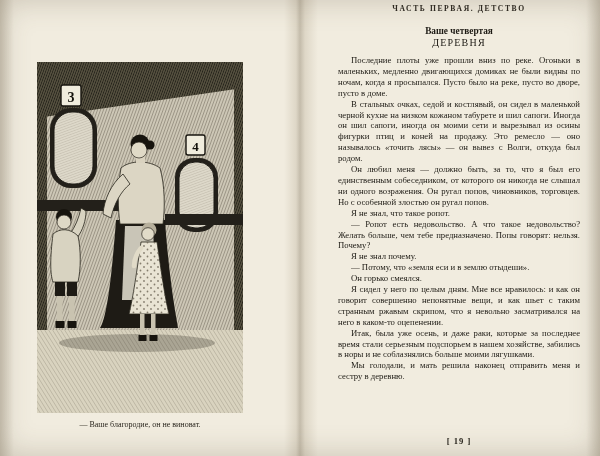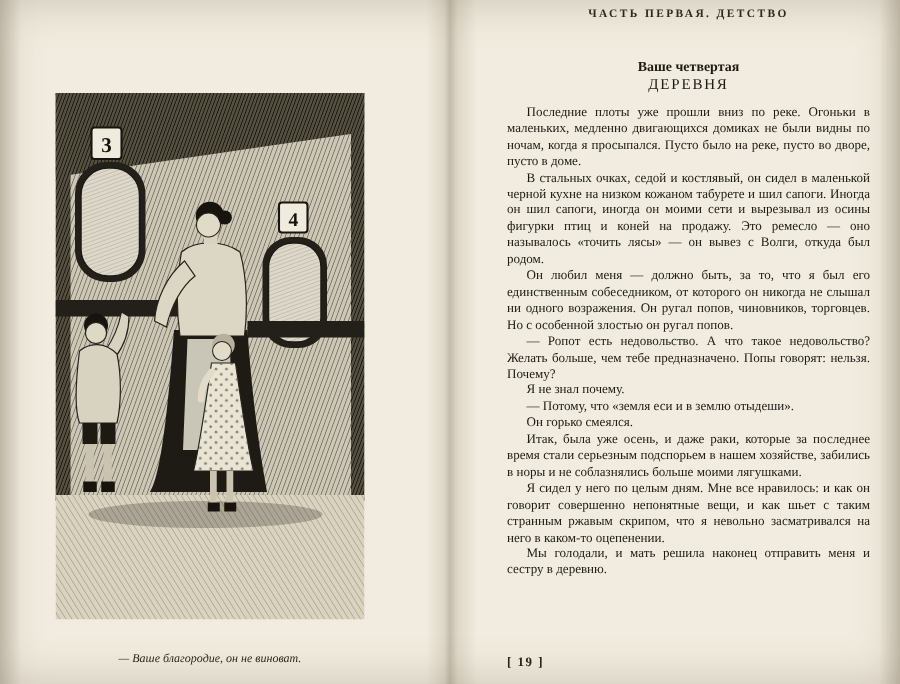--- a/index.html
+++ b/index.html
@@ -30,36 +30,35 @@
   .page-right { left: 300px; width: 300px; padding: 5px 20px 0 38px; }
 
   
   figure.engraving {
     margin: 62px 0 0 37px;
     width: 206px;
     text-align: center;
   }
   figure.engraving svg { display: block; }
   figcaption.caption {
-    margin-top: 21px;
-    font-style: italic;
+    margin-top: 7px;
     font-size: 8px;
     color: #2a261e;
     white-space: nowrap;
   }
 
   
   .running-header {
     text-align: center;
     font-size: 7.6px;
     font-weight: bold;
     letter-spacing: 1.6px;
     line-height: 8px;
     color: #2b2720;
-    margin-bottom: 27px;
+    margin-bottom: 13px;
   }
   .chapter-label {
     text-align: center;
     font-weight: bold;
     font-size: 9.3px;
     line-height: 11px;
   }
   .chapter-title {
     text-align: center;
     font-weight: normal;
@@ -73,21 +72,21 @@
     font-size: 8.7px;
     line-height: 10.9px;
     text-align: justify;
     text-indent: 13px;
     hyphens: auto;
   }
   .page-number {
     position: absolute;
     left: 38px; right: 20px;
     bottom: 10px;
-    text-align: left;
+    text-align: center;
     font-size: 8.6px;
     font-weight: bold;
     letter-spacing: 1px;
     color: #25221b;
   }
 </style>
 </head>
 <body>
 
 <div class="spread">
@@ -189,25 +188,26 @@
 
   <div class="page page-right">
     <div class="running-header">ЧАСТЬ ПЕРВАЯ. ДЕТСТВО</div>
     <div class="chapter-label">Ваше четвертая</div>
     <div class="chapter-title">ДЕРЕВНЯ</div>
 
     <div class="body-text">
       <p>Последние плоты уже прошли вниз по реке. Огоньки в маленьких, медленно двигающихся домиках не были видны по ночам, когда я просыпался. Пусто было на реке, пусто во дворе, пусто в доме.</p>
       <p>В стальных очках, седой и костлявый, он сидел в маленькой черной кухне на низком кожаном табурете и шил сапоги. Иногда он шил сапоги, иногда он моими сети и вырезывал из осины фигурки птиц и коней на продажу. Это ремесло — оно называлось «точить лясы» — он вывез с Волги, откуда был родом.</p>
       <p>Он любил меня — должно быть, за то, что я был его единственным собеседником, от которого он никогда не слышал ни одного возражения. Он ругал попов, чиновников, торговцев. Но с особенной злостью он ругал попов.</p>
+      <p>Я не знал, что такое ропот.</p>
       <p>— Ропот есть недовольство. А что такое недовольство? Желать больше, чем тебе предназначено. Попы говорят: нельзя. Почему?</p>
       <p>Я не знал почему.</p>
       <p>— Потому, что «земля еси и в землю отыдеши».</p>
       <p>Он горько смеялся.</p>
+      <p>Я сидел у него по целым дням. Мне все нравилось: и как он говорит совершенно непонятные вещи, и как шьет с таким странным ржавым скрипом, что я невольно засматривался на него в каком-то оцепенении.</p>
       <p>Итак, была уже осень, и даже раки, которые за последнее время стали серьезным подспорьем в нашем хозяйстве, забились в норы и не соблазнялись больше моими лягушками.</p>
-      <p>Я сидел у него по целым дням. Мне все нравилось: и как он говорит совершенно непонятные вещи, и как шьет с таким странным ржавым скрипом, что я невольно засматривался на него в каком-то оцепенении.</p>
       <p>Мы голодали, и мать решила наконец отправить меня и сестру в деревню.</p>
     </div>
 
     <div class="page-number">[ 19 ]</div>
   </div>
 
 </div>
 
 </body></html>

